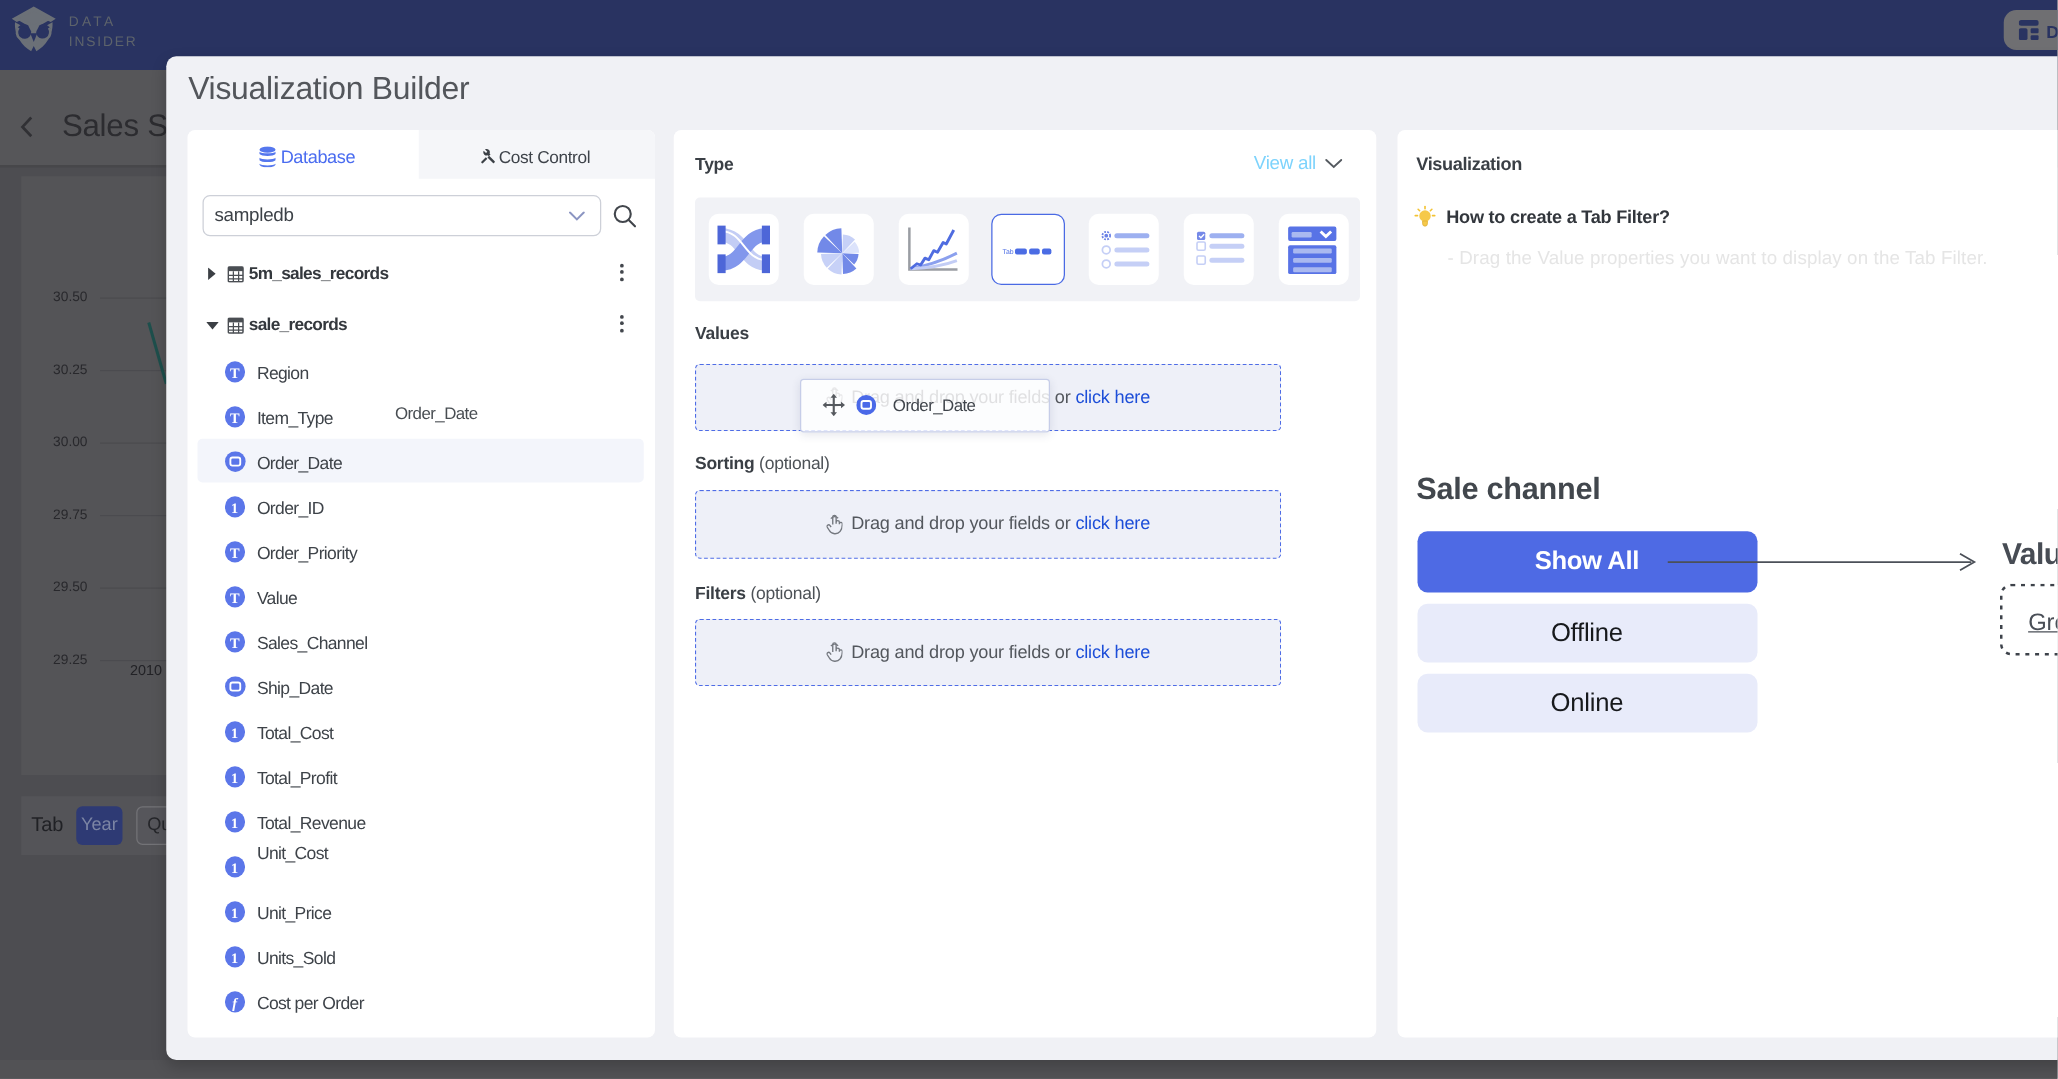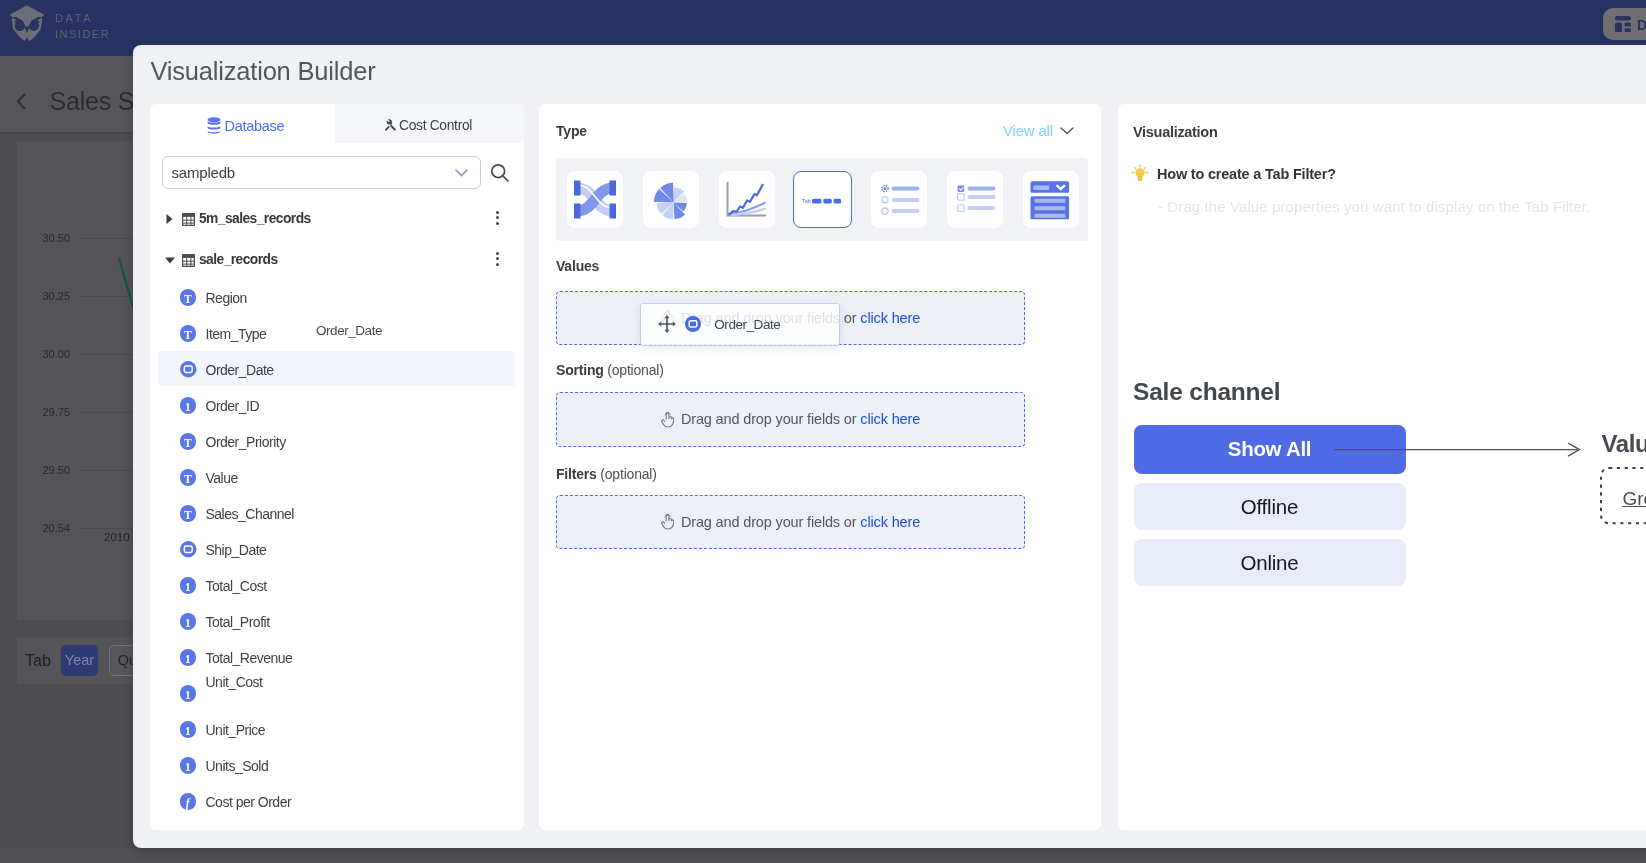--- a/index.html
+++ b/index.html
@@ -66,21 +66,21 @@
 <div class="gline" style="top:296px"></div>
 <div class="gline" style="top:354px"></div>
 <div class="gline" style="top:412px"></div>
 <div class="gline" style="top:470px"></div>
 <div class="gline" style="top:528px"></div>
 <div class="ylab" style="left:34px;top:233px">30.50</div>
 <div class="ylab" style="left:34px;top:291px">30.25</div>
 <div class="ylab" style="left:34px;top:349px">30.00</div>
 <div class="ylab" style="left:34px;top:407px">29.75</div>
 <div class="ylab" style="left:34px;top:465px">29.50</div>
-<div class="ylab" style="left:34px;top:523px">20.54</div>
+<div class="ylab" style="left:34px;top:523px">29.25</div>
 <div class="abs" style="left:104px;top:531px;font-size:11.5px;color:#222226">2010</div>
 <svg class="abs" style="left:110px;top:250px" width="30" height="65">
     <path d="M9 8 L23 57" stroke="#1d4f4c" stroke-width="2.4" fill="none"></path>
   </svg>
 
 <div class="abs" id="tabstrip"></div>
 <div class="abs" style="left:25px;top:653px;font-size:16px;color:#202125;line-height:16px">Tab</div>
 <div class="abs" style="left:61px;top:645px;width:37px;height:31px;background:#2e3a74;border-radius:5px;color:#7c85a4;font-size:14.5px;text-align:center;line-height:31px">Year</div>
 <div class="abs" style="left:109px;top:645px;width:45px;height:31px;background:#56565b;border:1px solid #737377;border-radius:5px;color:#25262a;font-size:14.5px;text-align:center;line-height:29px">Qua</div>
 <div class="abs" style="left:0px;top:847.5px;width:1646px;height:16px;background:#525255"></div>

